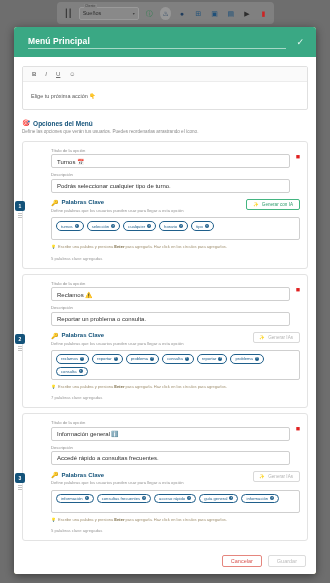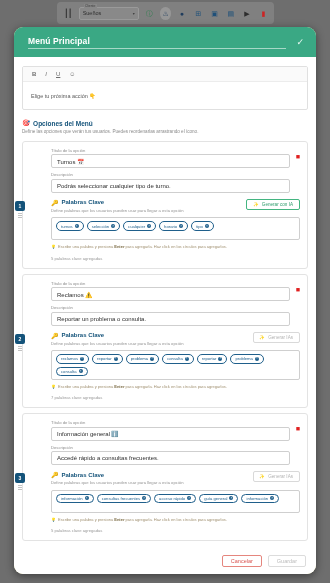--- a/index.html
+++ b/index.html
@@ -39,21 +39,21 @@
   .tb-caret{font-size:4px;color:#3d3d3d;}
   .tb-icon{
     width:13px;height:13px;border-radius:50%;
     display:flex;align-items:center;justify-content:center;
     font-size:7px;line-height:1;
   }
   .tb-icon.active{background:#9a9a9a;}
   
   .modal{
     position:absolute;left:14px;top:27px;width:302px;height:547px;
-    background:#fef9c3;border-radius:9px;overflow:hidden;
+    background:#fef9c3;border-radius:3px;overflow:hidden;
     box-shadow:0 2px 9px rgba(0,0,0,.45);
     display:flex;flex-direction:column;
   }
   .modal-header{
     background:#3aa884;height:30px;flex:none;
     display:flex;align-items:center;justify-content:space-between;
     padding:0 12px 0 14px;box-sizing:border-box;
   }
   .modal-title{
     color:#fff;font-size:8.5px;font-weight:bold;

